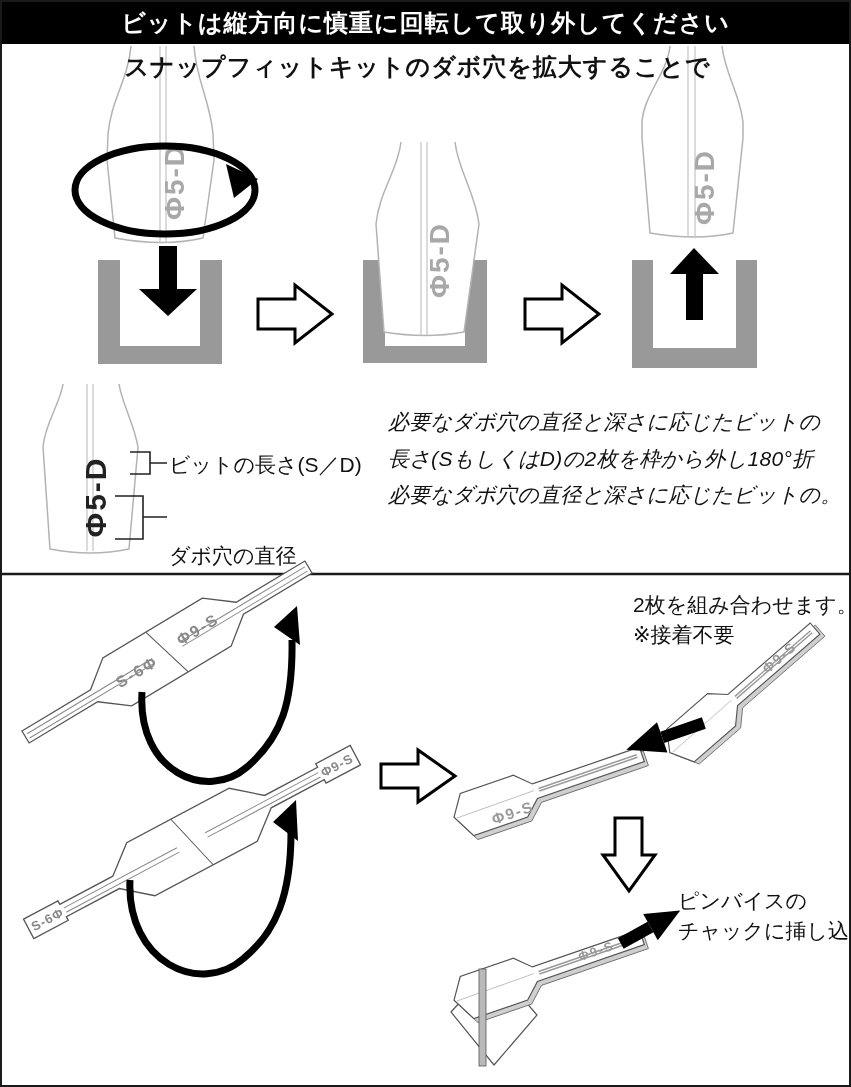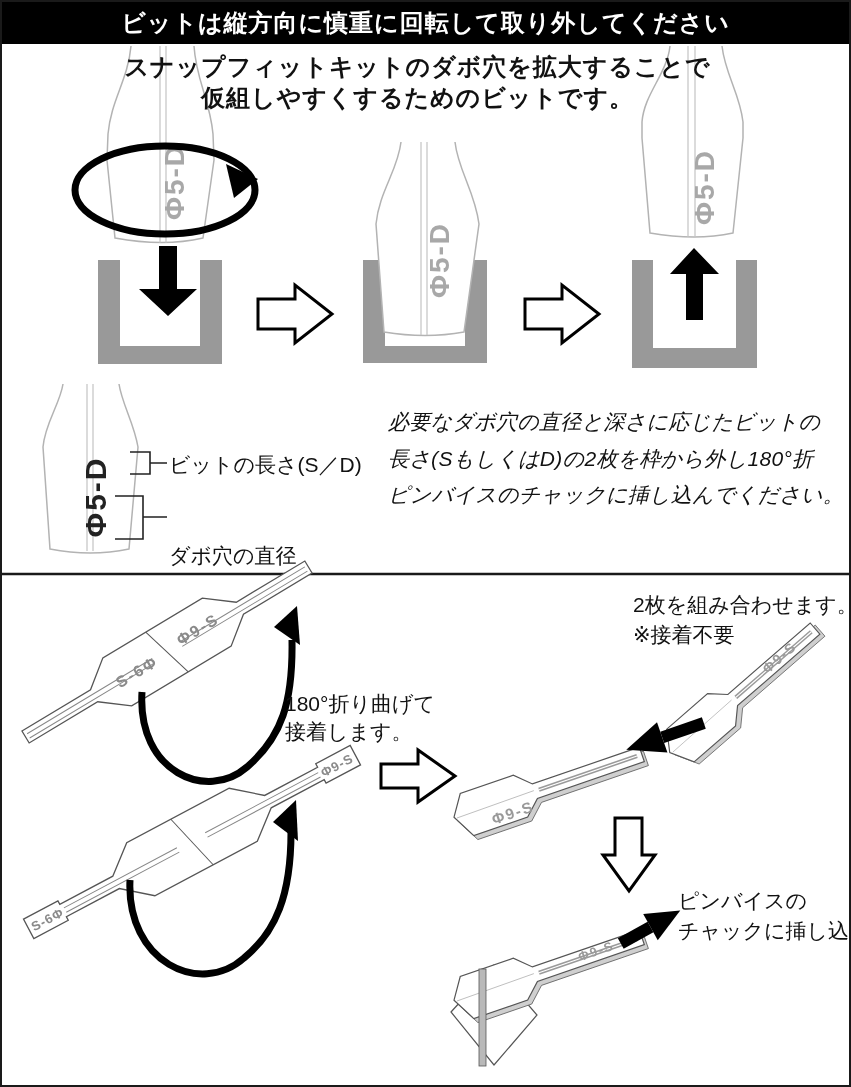--- a/index.html
+++ b/index.html
@@ -133,36 +133,31 @@
       <polygon points="38,0 4,-15 4,15" fill="#000"></polygon>
     </g>
   </svg>
 
   <div class="banner">
     <span>ビットは縦方向に慎重に回転して取り外してください</span>
   </div>
 
   <div class="intro">
     <div>スナップフィットキットのダボ穴を拡大することで</div>
-    <div>仮組しやすくするためのビットです。</div>
   </div>
 
   <div class="txt label" style="left:167px;top:449px;">ビットの長さ(S／D)</div>
   <div class="txt label" style="left:167px;top:504px;margin-top:36px;">ダボ穴の直径</div>
 
   <div class="txt para">
     <div>必要なダボ穴の直径と深さに応じたビットの</div>
     <div>長さ(SもしくはD)の2枚を枠から外し180°折</div>
-    <div>ピンバイスのチャックに挿し込んでください。</div>
+    <div>必要なダボ穴の直径と深さに応じたビットの。</div>
   </div>
 
-  <div class="txt note" style="left:283px;top:688px;">
-    <div>180°折り曲げて</div>
-    <div>接着します。</div>
-  </div>
 
   <div class="txt note2" style="left:616px;top:588px;margin-left:15px;">
     <div>2枚を組み合わせます。</div>
     <div>※接着不要</div>
   </div>
 
   <div class="txt note2" style="left:676px;top:884px;">
     <div>ピンバイスの</div>
     <div>チャックに挿し込む</div>
   </div>

